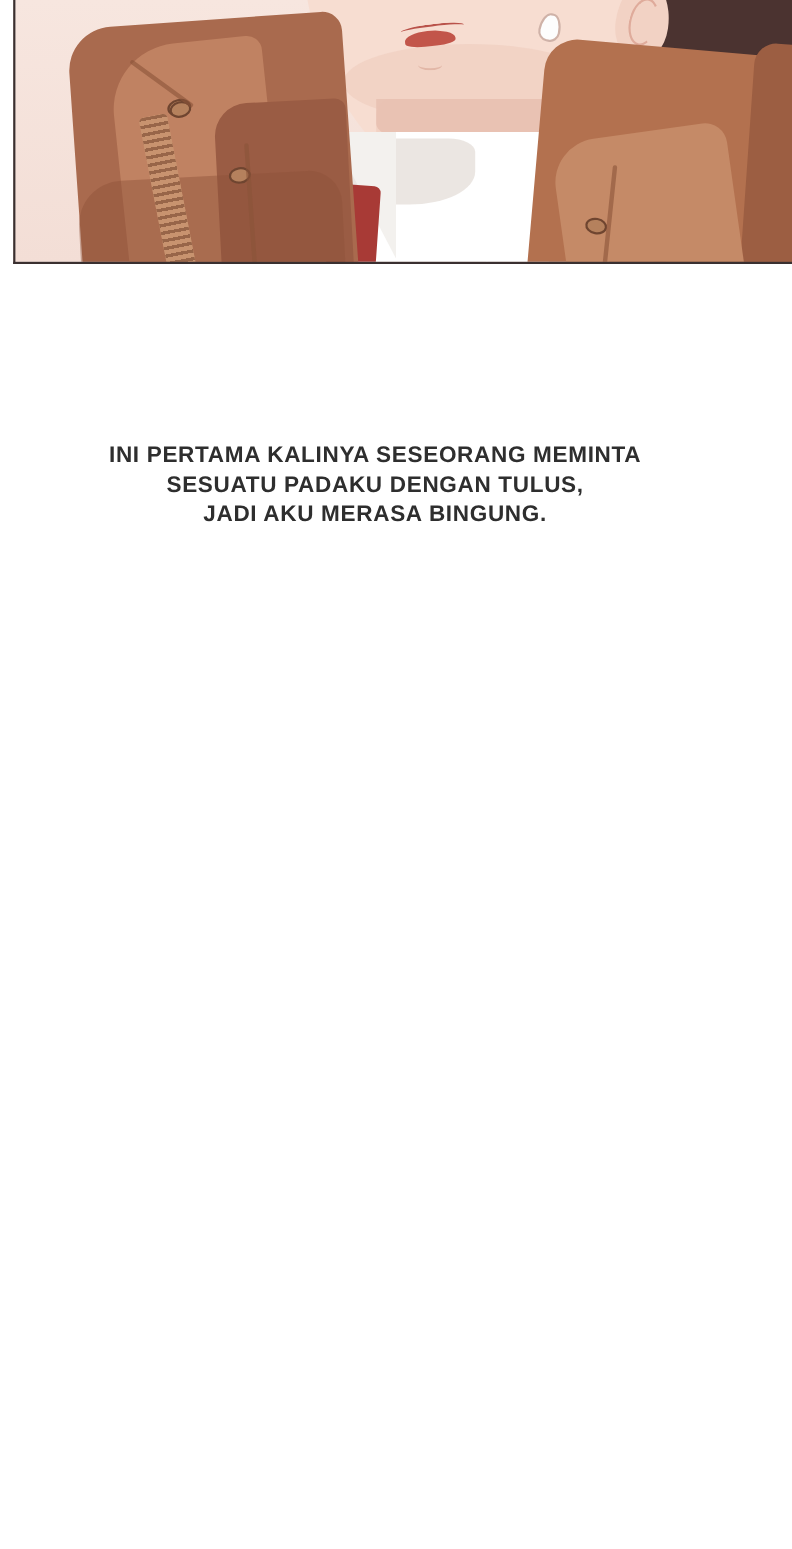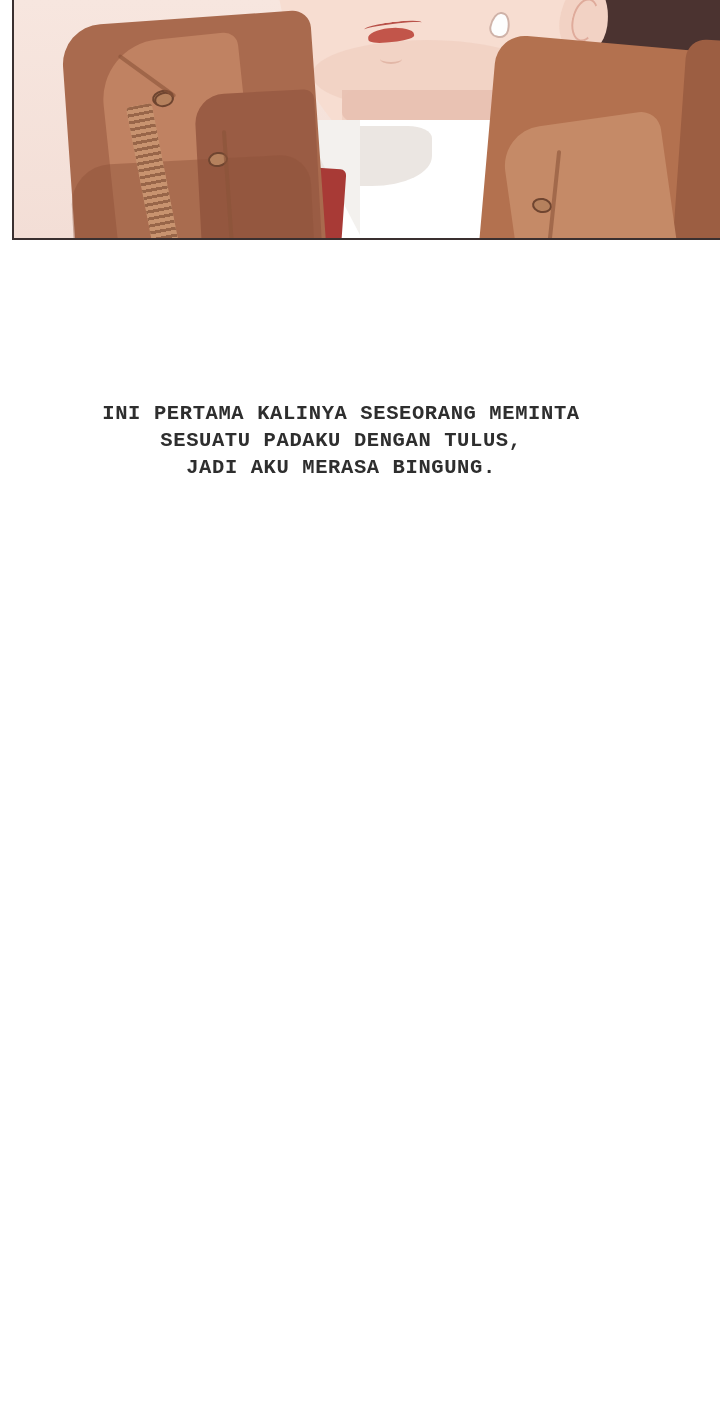--- a/index.html
+++ b/index.html
@@ -363,21 +363,21 @@
   }
 
   
   .caption {
     position: absolute;
     left: 0;
     top: 400px;
     width: 682px;
     text-align: center;
     color: #2e2e2e;
-    font-family: Liberation Mono, monospace;
+    font-family: Liberation Sans, sans-serif;
     font-size: 20.5px;
     font-weight: 700;
     letter-spacing: 0.6px;
     line-height: 27px;
     white-space: pre-line;
   }
 </style>
 </head>
 <body>
 

